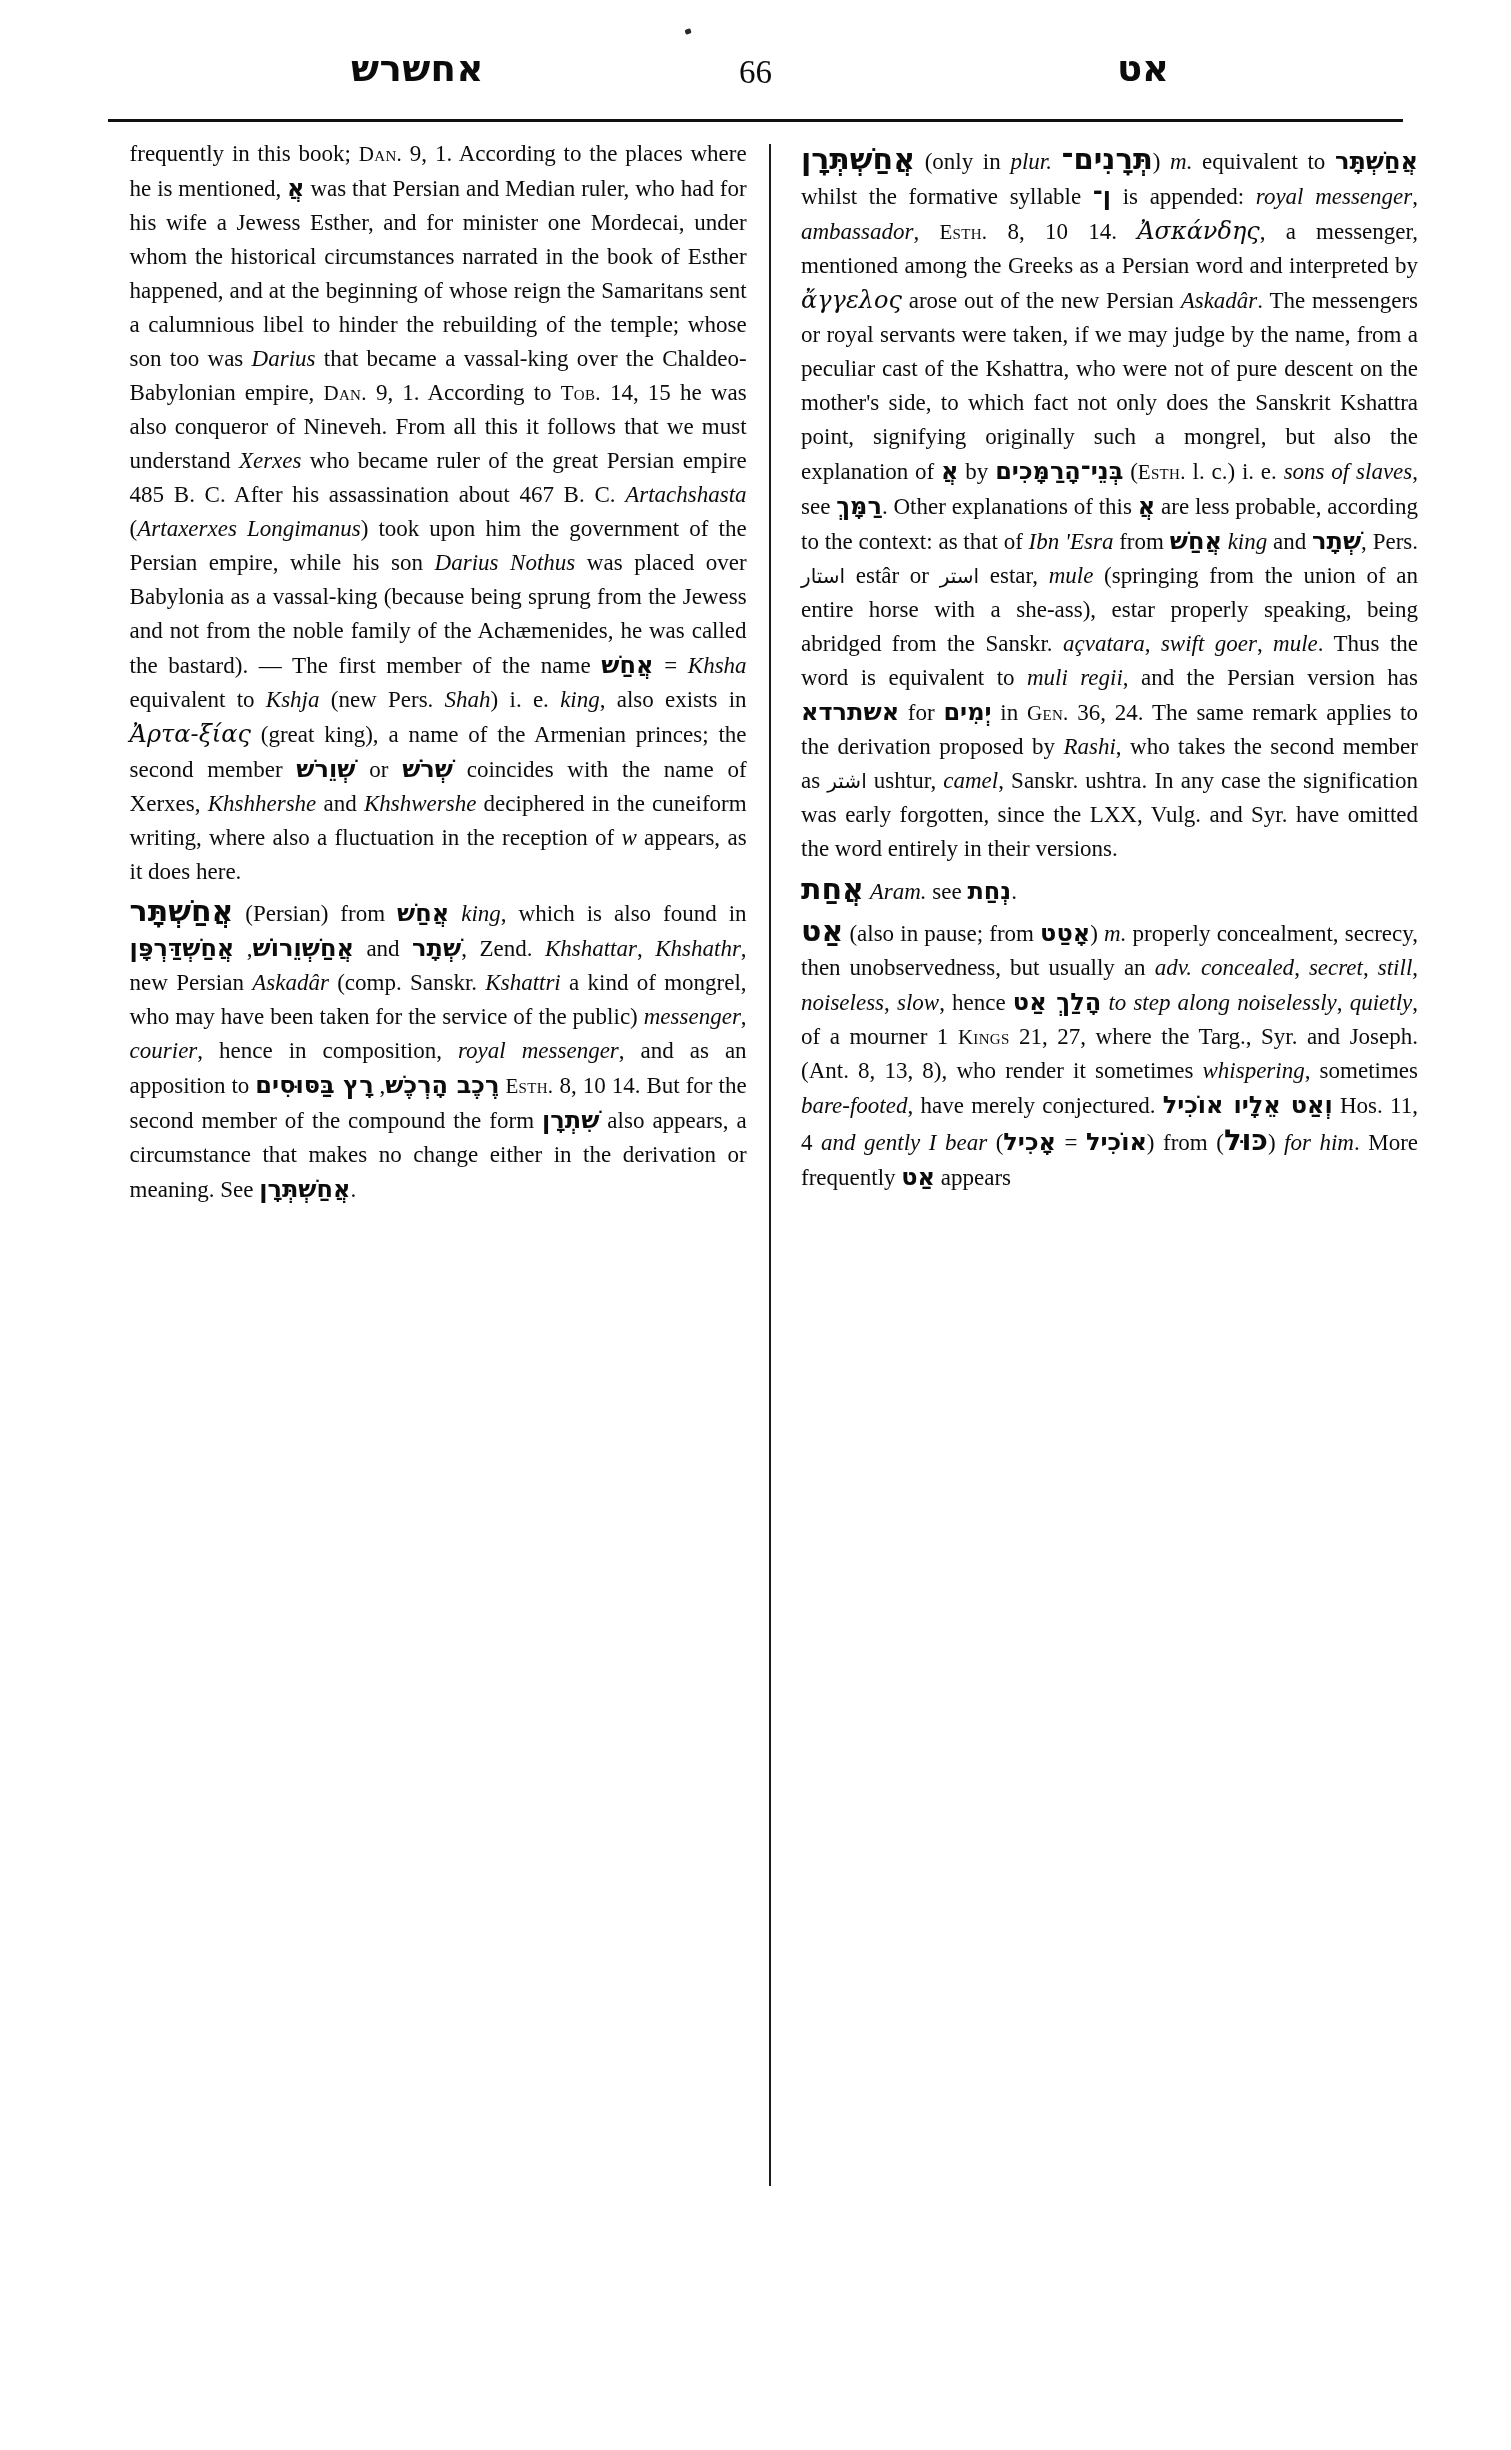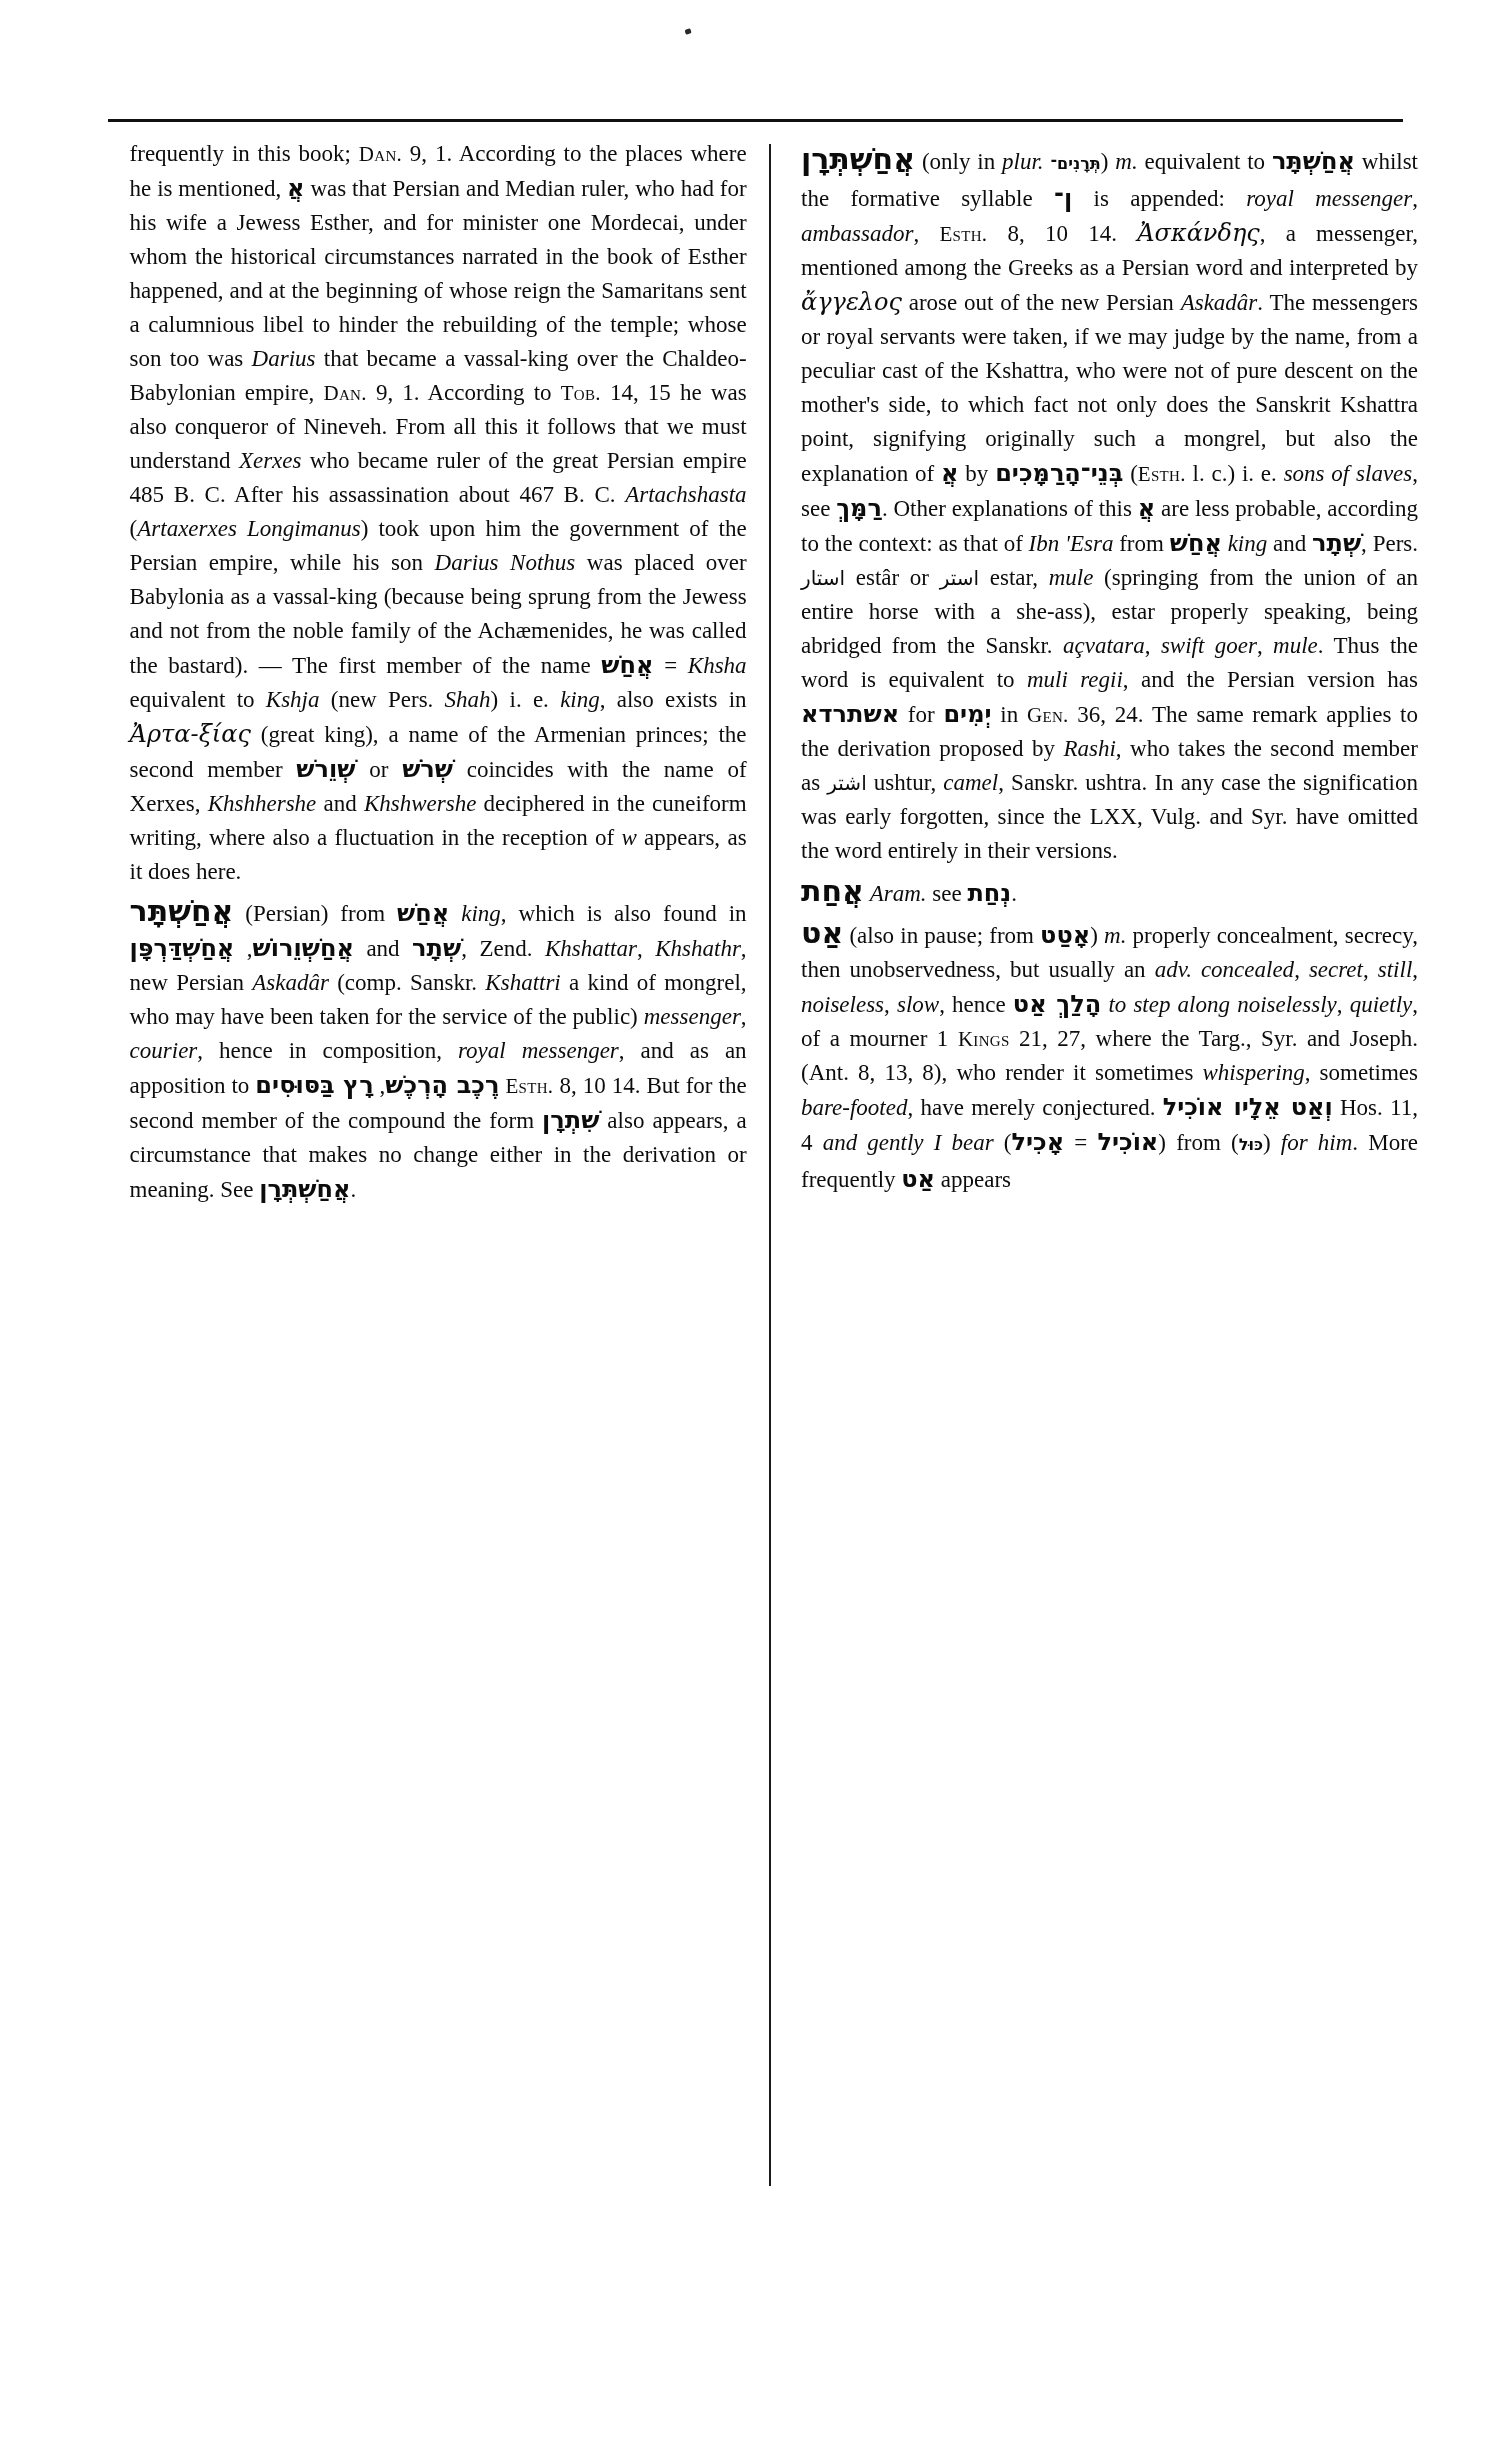--- a/index.html
+++ b/index.html
@@ -106,21 +106,21 @@
   .heb {
     font-family: "DejaVu Sans", sans-serif;
     font-weight: 700;
     font-size: 24px;
     direction: rtl;
     unicode-bidi: embed;
   }
   .heb-sm {
     font-family: "DejaVu Sans", sans-serif;
     font-weight: 700;
-    font-size: 16px;
+    font-size: 29px;
     direction: rtl;
     unicode-bidi: embed;
   }
   .heb-lg {
     font-family: "DejaVu Sans", sans-serif;
     font-weight: 700;
     font-size: 30px;
     direction: rtl;
     unicode-bidi: embed;
   }
@@ -151,20 +151,25 @@
     unicode-bidi: embed;
   }
 </style>
 </head>
 <body>
 
 <div class="page">
 
   <div class="speck"></div>
 
+  <div class="header">
+    <div class="hdr-left">אחשרש</div>
+    <div class="hdr-center">66</div>
+    <div class="hdr-right">אט</div>
+  </div>
 
   <div class="rule"></div>
 
   <div class="columns">
     <div class="divider"></div>
 
     <div class="col col-left">
       <p>frequently in this book; <span class="sc">Dan.</span> 9, 1. According to the places where he is mentioned, <span class="heb">אֲ</span> was that Persian and Median ruler, who had for his wife a Jewess Esther, and for minister one Mordecai, under whom the historical circumstances narrated in the book of Esther happened, and at the beginning of whose reign the Samaritans sent a calumnious libel to hinder the rebuilding of the temple; whose son too was <span class="it">Darius</span> that became a vassal-king over the Chaldeo-Babylonian empire, <span class="sc">Dan.</span> 9, 1. According to <span class="sc">Tob.</span> 14, 15 he was also conqueror of Nineveh. From all this it follows that we must understand <span class="it">Xerxes</span> who became ruler of the great Persian empire 485 B. C. After his assassination about 467 B. C. <span class="it">Artachshasta</span> (<span class="it">Artaxerxes Longimanus</span>) took upon him the government of the Persian empire, while his son <span class="it">Darius Nothus</span> was placed over Babylonia as a vassal-king (because being sprung from the Jewess and not from the noble family of the Achæmenides, he was called the bastard). — The first member of the name <span class="heb">אֲחַשׁ</span> = <span class="it">Khsha</span> equivalent to <span class="it">Kshja</span> (new Pers. <span class="it">Shah</span>) i. e. <span class="it">king</span>, also exists in <span class="gr">Ἀρτα-ξίας</span> (great king), a name of the Armenian princes; the second member <span class="heb">שְׁוֵרשׁ</span> or <span class="heb">שְׁרֹשׁ</span> coincides with the name of Xerxes, <span class="it">Khshhershe</span> and <span class="it">Khshwershe</span> deciphered in the cuneiform writing, where also a fluctuation in the reception of <span class="it">w</span> appears, as it does here.</p>
       <p class="entry"><span class="entry-head">אֲחַשְׁתָּר</span> (Persian) from <span class="heb">אֲחַשׁ</span> <span class="it">king</span>, which is also found in <span class="heb">אֲחַשְׁוֵרוֹשׁ</span>, <span class="heb">אֲחַשְׁדַּרְפָּן</span> and <span class="heb">שְׁתָר</span>, Zend. <span class="it">Khshattar</span>, <span class="it">Khshathr</span>, new Persian <span class="it">Askadâr</span> (comp. Sanskr. <span class="it">Kshattri</span> a kind of mongrel, who may have been taken for the service of the public) <span class="it">messenger</span>, <span class="it">courier</span>, hence in composition, <span class="it">royal messenger</span>, and as an apposition to <span class="heb">רֶכֶב הָרְכֶשׁ</span>, <span class="heb">רָץ בַּסּוּסִים</span> <span class="sc">Esth.</span> 8, 10 14. But for the second member of the compound the form <span class="heb">שִׁתְרָן</span> also appears, a circumstance that makes no change either in the derivation or meaning. See <span class="heb">אֲחַשְׁתְּרָן</span>.</p>
     </div>

